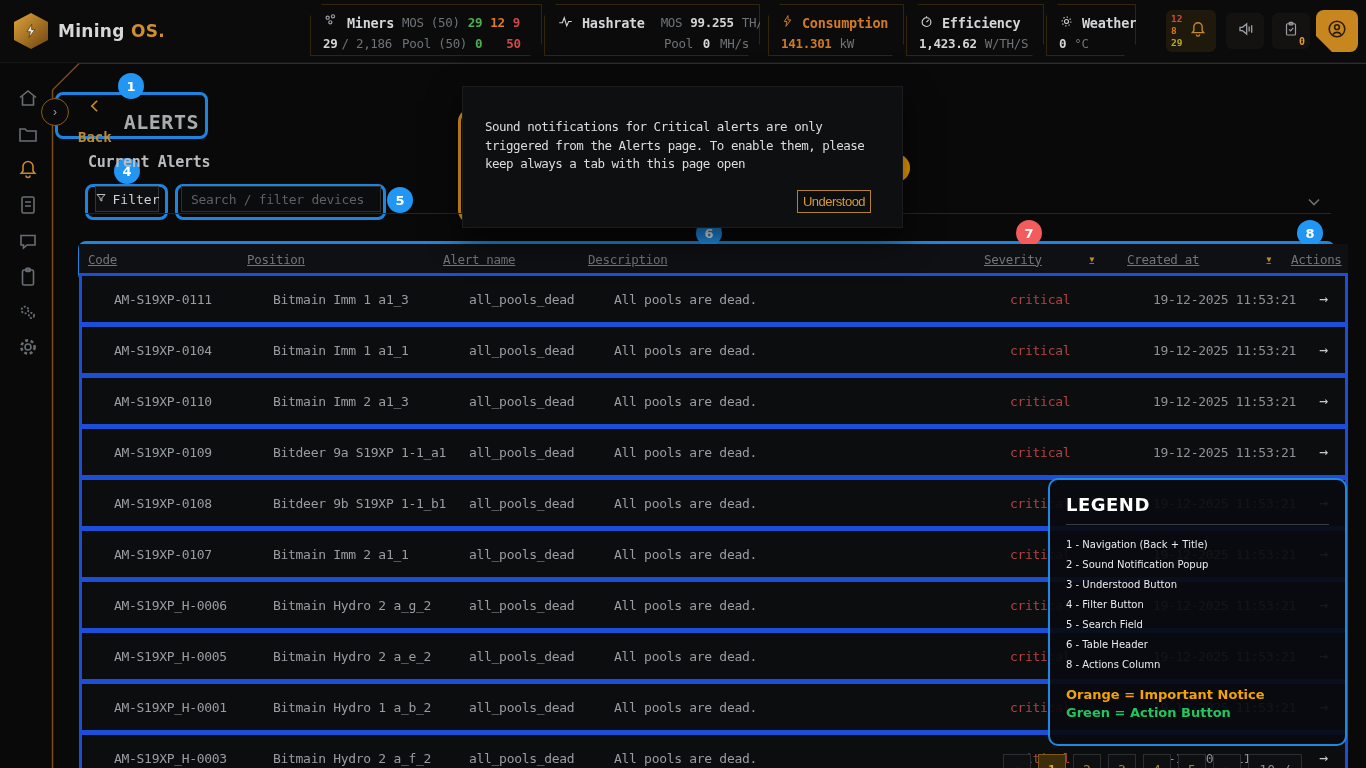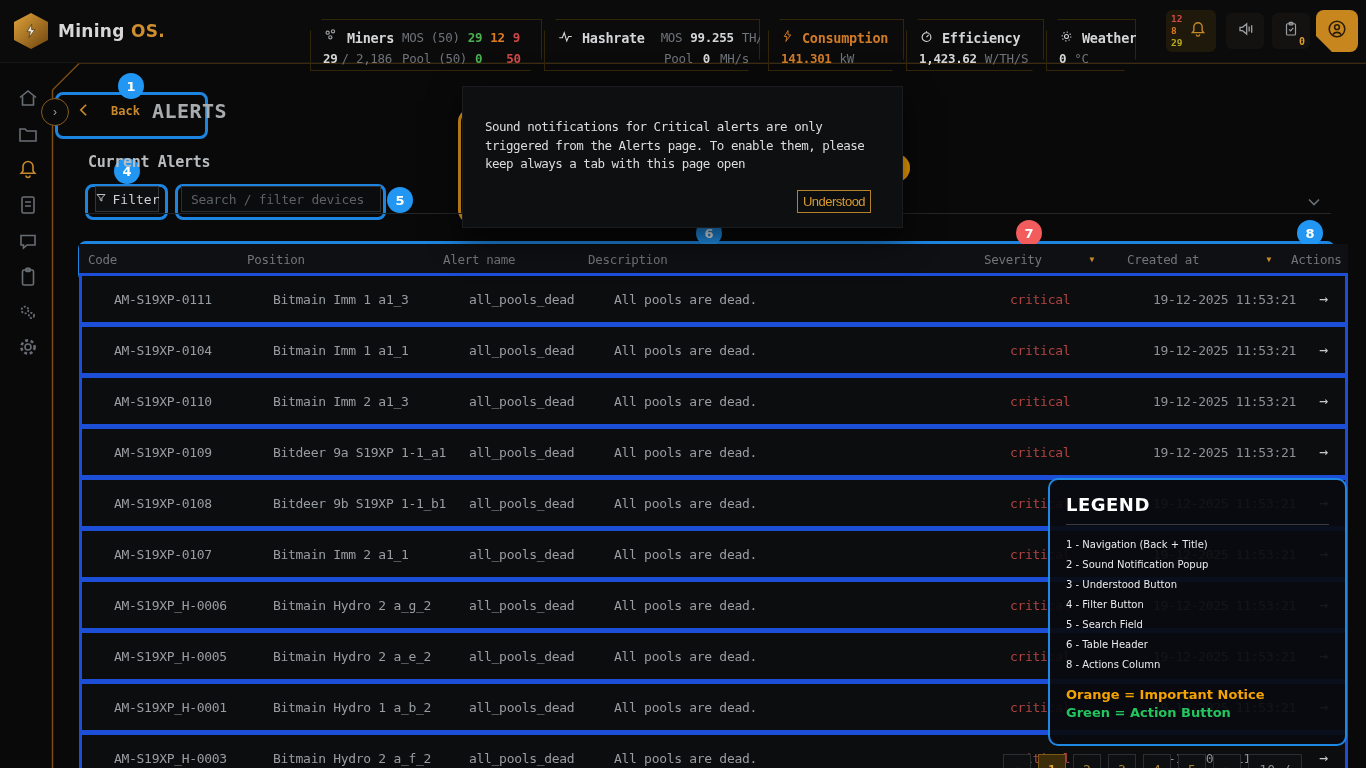--- a/index.html
+++ b/index.html
@@ -9,21 +9,21 @@
 
   
   #topbar{position:absolute;left:0;top:0;width:1366px;height:62px;background:#0b0b0c;border-bottom:1px solid #161616;z-index:3;}
   .logo-wrap{position:absolute;left:14px;top:13px;display:flex;align-items:center;gap:10px;}
   .logo-hex{width:34px;height:36px;background:linear-gradient(135deg,#e0a43a,#6e4410);
             clip-path:polygon(50% 0,100% 25%,100% 75%,50% 100%,0 75%,0 25%);display:flex;align-items:center;justify-content:center;}
   .logo-text{font-family:"DejaVu Sans",sans-serif;font-weight:bold;font-size:17px;color:#d7d7d8;letter-spacing:.3px;}
   .logo-text .accent{color:#cf8f2e;}
   .panel{position:absolute;top:4px;height:52px;border:1px solid #332508;
          clip-path:polygon(12px 0,100% 0,100% calc(100% - 12px),calc(100% - 12px) 100%,0 100%,0 12px);
-         box-sizing:border-box;padding:7px 10px 0 12px;font-size:12.5px;letter-spacing:-.3px;margin-top:15px;}
+         box-sizing:border-box;padding:7px 10px 0 12px;font-size:12.5px;letter-spacing:-.3px;}
   .prow{display:flex;align-items:center;gap:8px;height:21px;}
   .ptitle{color:#d3d5d7;font-weight:bold;font-size:13.5px;}
   .gray{color:#6e7378;}
   .white-b{color:#d3d5d7;font-weight:bold;}
   .ok{color:#4caf50;font-weight:bold;}
   .warn{color:#df7b22;font-weight:bold;}
   .crit{color:#cf4848;font-weight:bold;}
   .orange{color:#cf7a28;}
   .orange-b{color:#cf7a28;font-weight:bold;}
   .iconbtn{position:absolute;border-radius:6px;display:flex;align-items:center;justify-content:center;}
@@ -40,35 +40,35 @@
   .side-item{position:absolute;left:16px;width:24px;height:24px;}
 
   
   #frame{position:absolute;left:0;top:0;z-index:1;pointer-events:none;}
 
   
   #collapse-btn{position:absolute;left:41px;top:98px;width:28px;height:28px;border-radius:50%;
                 border:1.5px solid #8a5c1c;background:#0a0a0a;color:#9b9fa3;font-size:12px;
                 display:flex;align-items:center;justify-content:center;z-index:4;}
   #nav-row{position:absolute;left:78px;top:99px;display:flex;align-items:center;gap:12px;z-index:2;}
-  #back-btn{display:flex;align-items:center;gap:22px;color:#c8892b;font-size:12px;font-weight:bold;}
+  #back-btn{display:flex;align-items:center;gap:13px;color:#c8892b;font-size:14px;font-weight:bold;flex-direction:column;}
   #page-title{color:#a9acaf;font-weight:bold;font-size:20px;letter-spacing:.5px;}
   #section-title{position:absolute;left:88px;top:153px;color:#b9bcbe;font-weight:bold;font-size:15px;letter-spacing:-.3px;z-index:2;}
   #filterbar{position:absolute;left:85px;top:184px;width:1246px;height:29px;border-bottom:1px solid #232527;z-index:2;}
   #filter-btn{position:absolute;left:10px;top:2px;width:64px;height:26px;border:1px solid #323539;background:#0e0f10;
               display:flex;align-items:center;justify-content:center;gap:6px;color:#cfd2d4;font-size:13px;box-sizing:border-box;}
   #search-input{position:absolute;left:96px;top:2px;width:200px;height:26px;border:1px solid #2c2f32;background:#0b0c0d;
                 color:#9b9fa3;font-family:inherit;font-size:13px;letter-spacing:-.3px;padding:0 9px;box-sizing:border-box;outline:none;}
   #search-input::placeholder{color:#5c6165;}
   #filter-chevron{position:absolute;right:10px;top:8px;}
 
   
   #table{position:absolute;left:79px;top:244px;width:1269px;z-index:2;}
   .tgrid{display:grid;grid-template-columns:168px 196px 145px 380px 140px 177px 63px;align-items:center;}
-  #thead{height:30px;background:#0f1013;color:#70757b;font-size:12.5px;letter-spacing:-.3px;}
+  #thead{height:30px;background:#0f1013;color:#70757b;font-size:12.5px;letter-spacing:-.3px;text-decoration:underline;}
   .hcell{display:flex;align-items:center;}
   .hcell .sort{margin-left:auto;margin-right:14px;color:#c8892b;font-size:8px;}
   .pad1{padding-left:9px;}
   .pad2{padding-left:16px;}
   .pad3{padding-left:19px;}
   .pad4{padding-left:8px;}
   .trow{height:46px;background:#0c0d0e;border:3px solid #1d4ed8;margin-top:-1px;box-sizing:content-box;
         font-size:13px;letter-spacing:-.3px;color:#989da1;padding-left:23px;}
   .cell-sev{color:#b04343;}
   .cell-date{color:#8d9194;}

